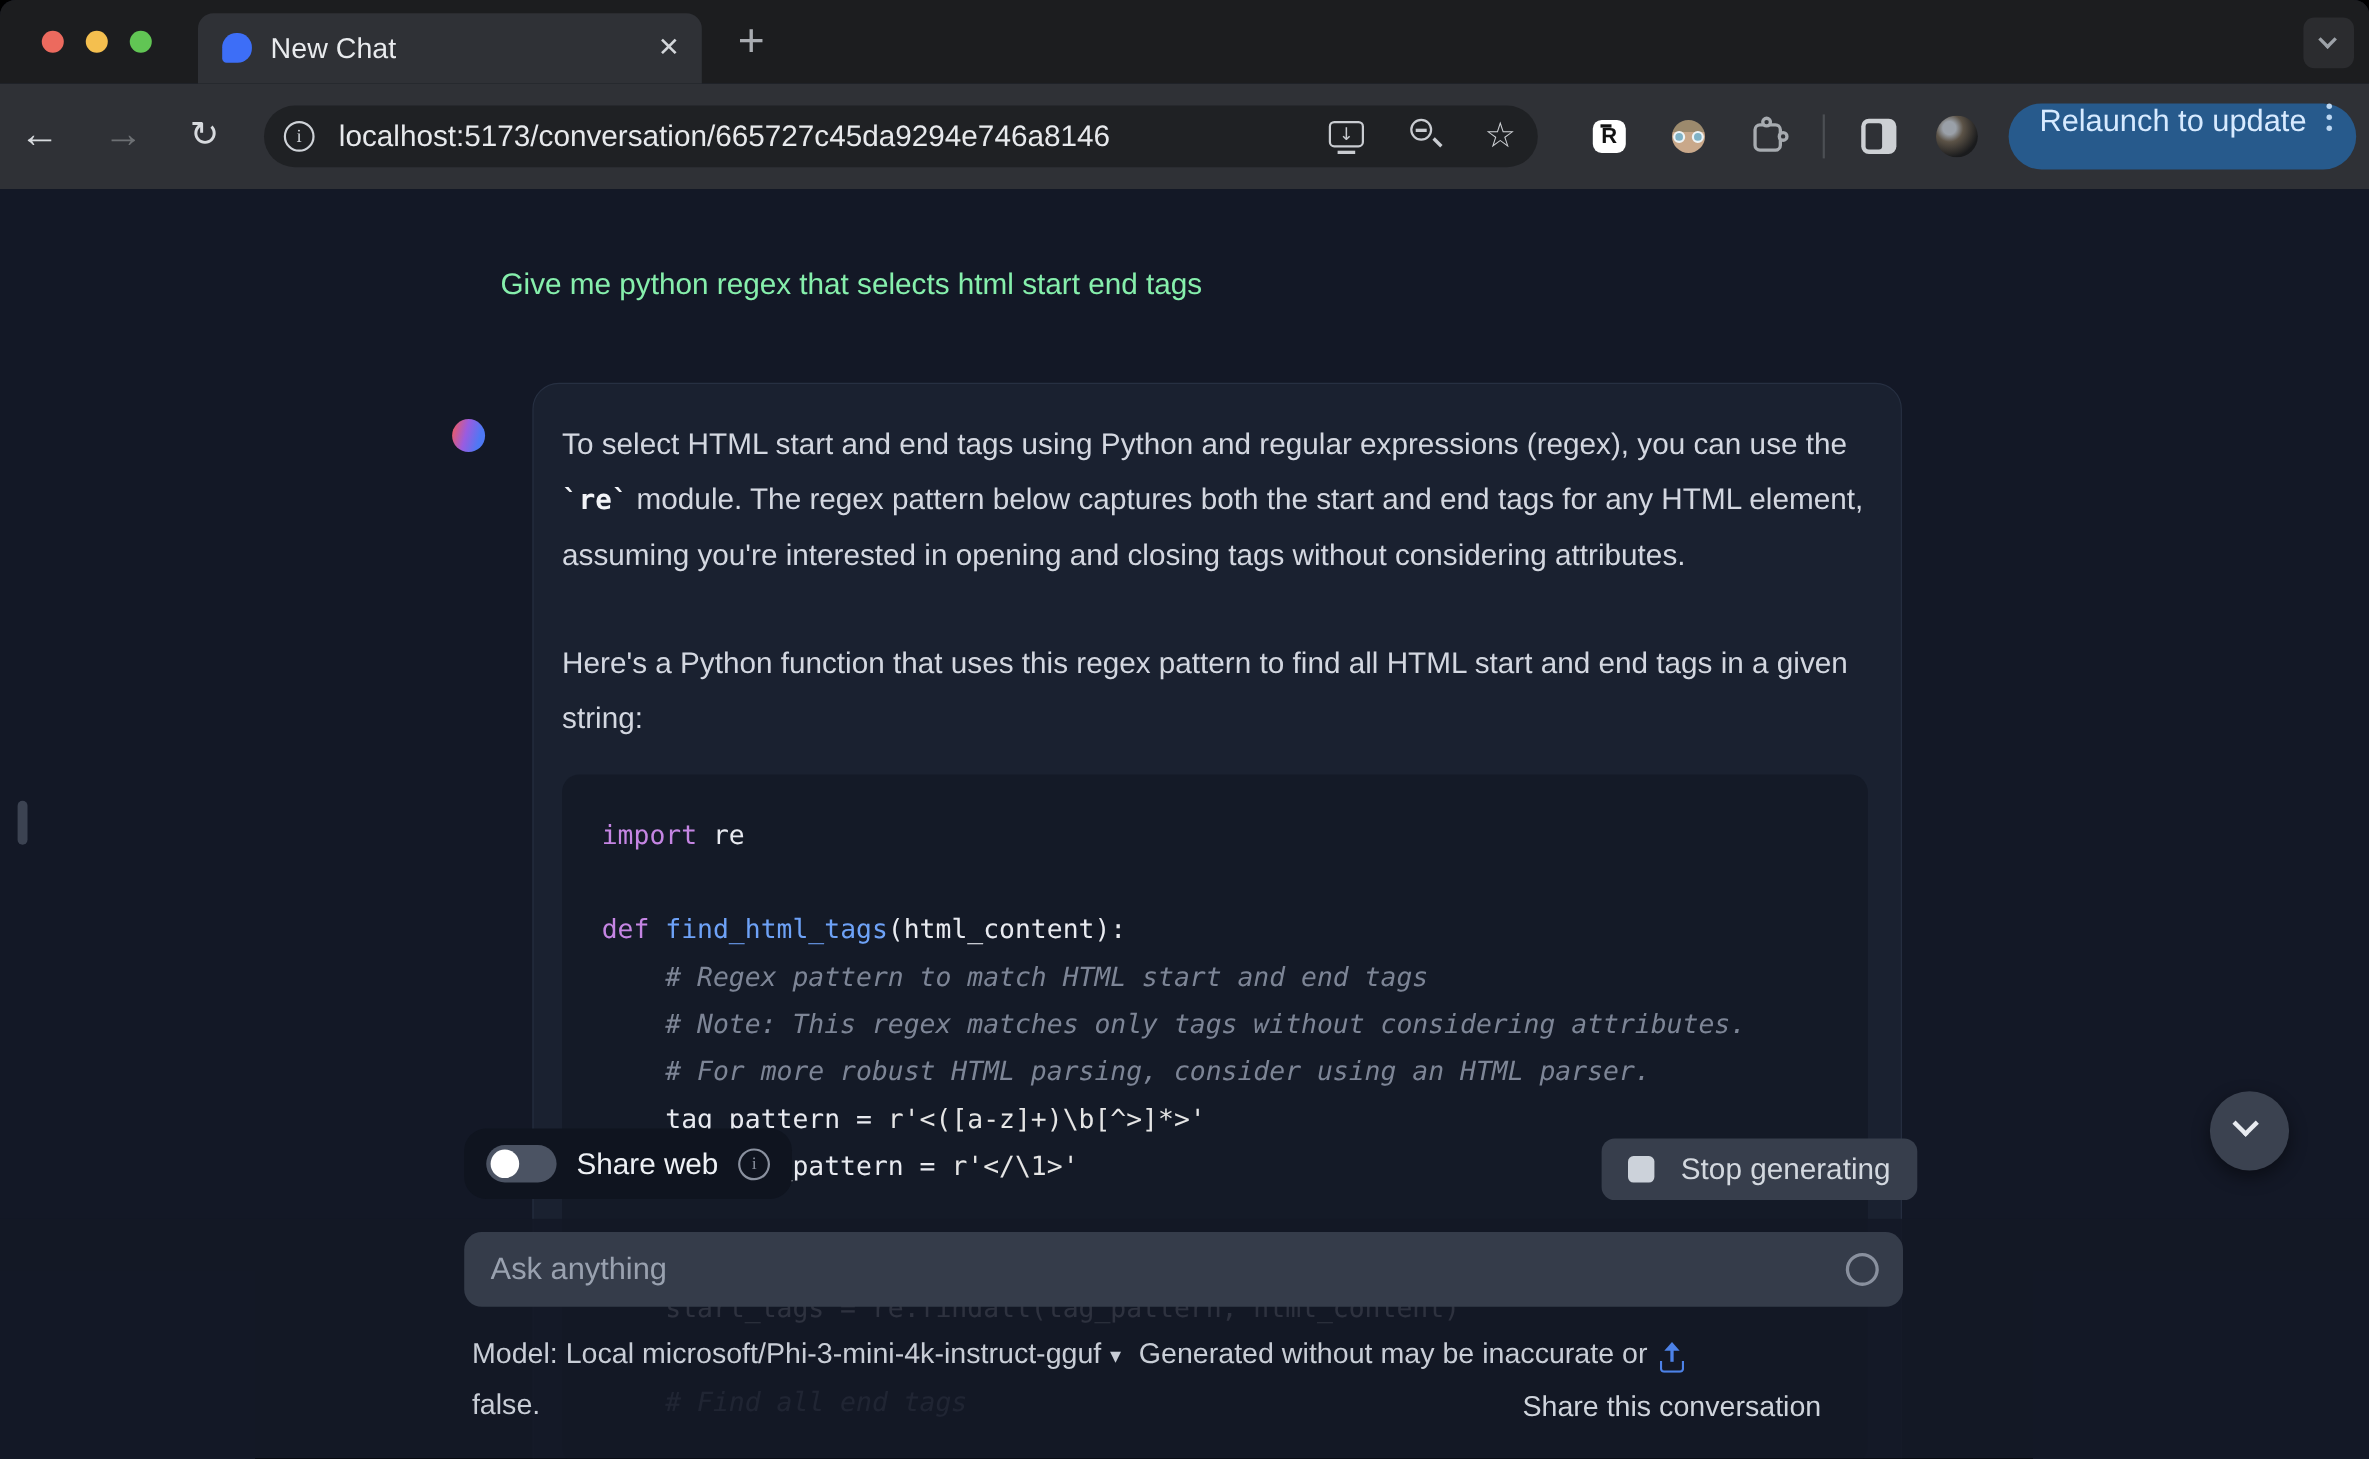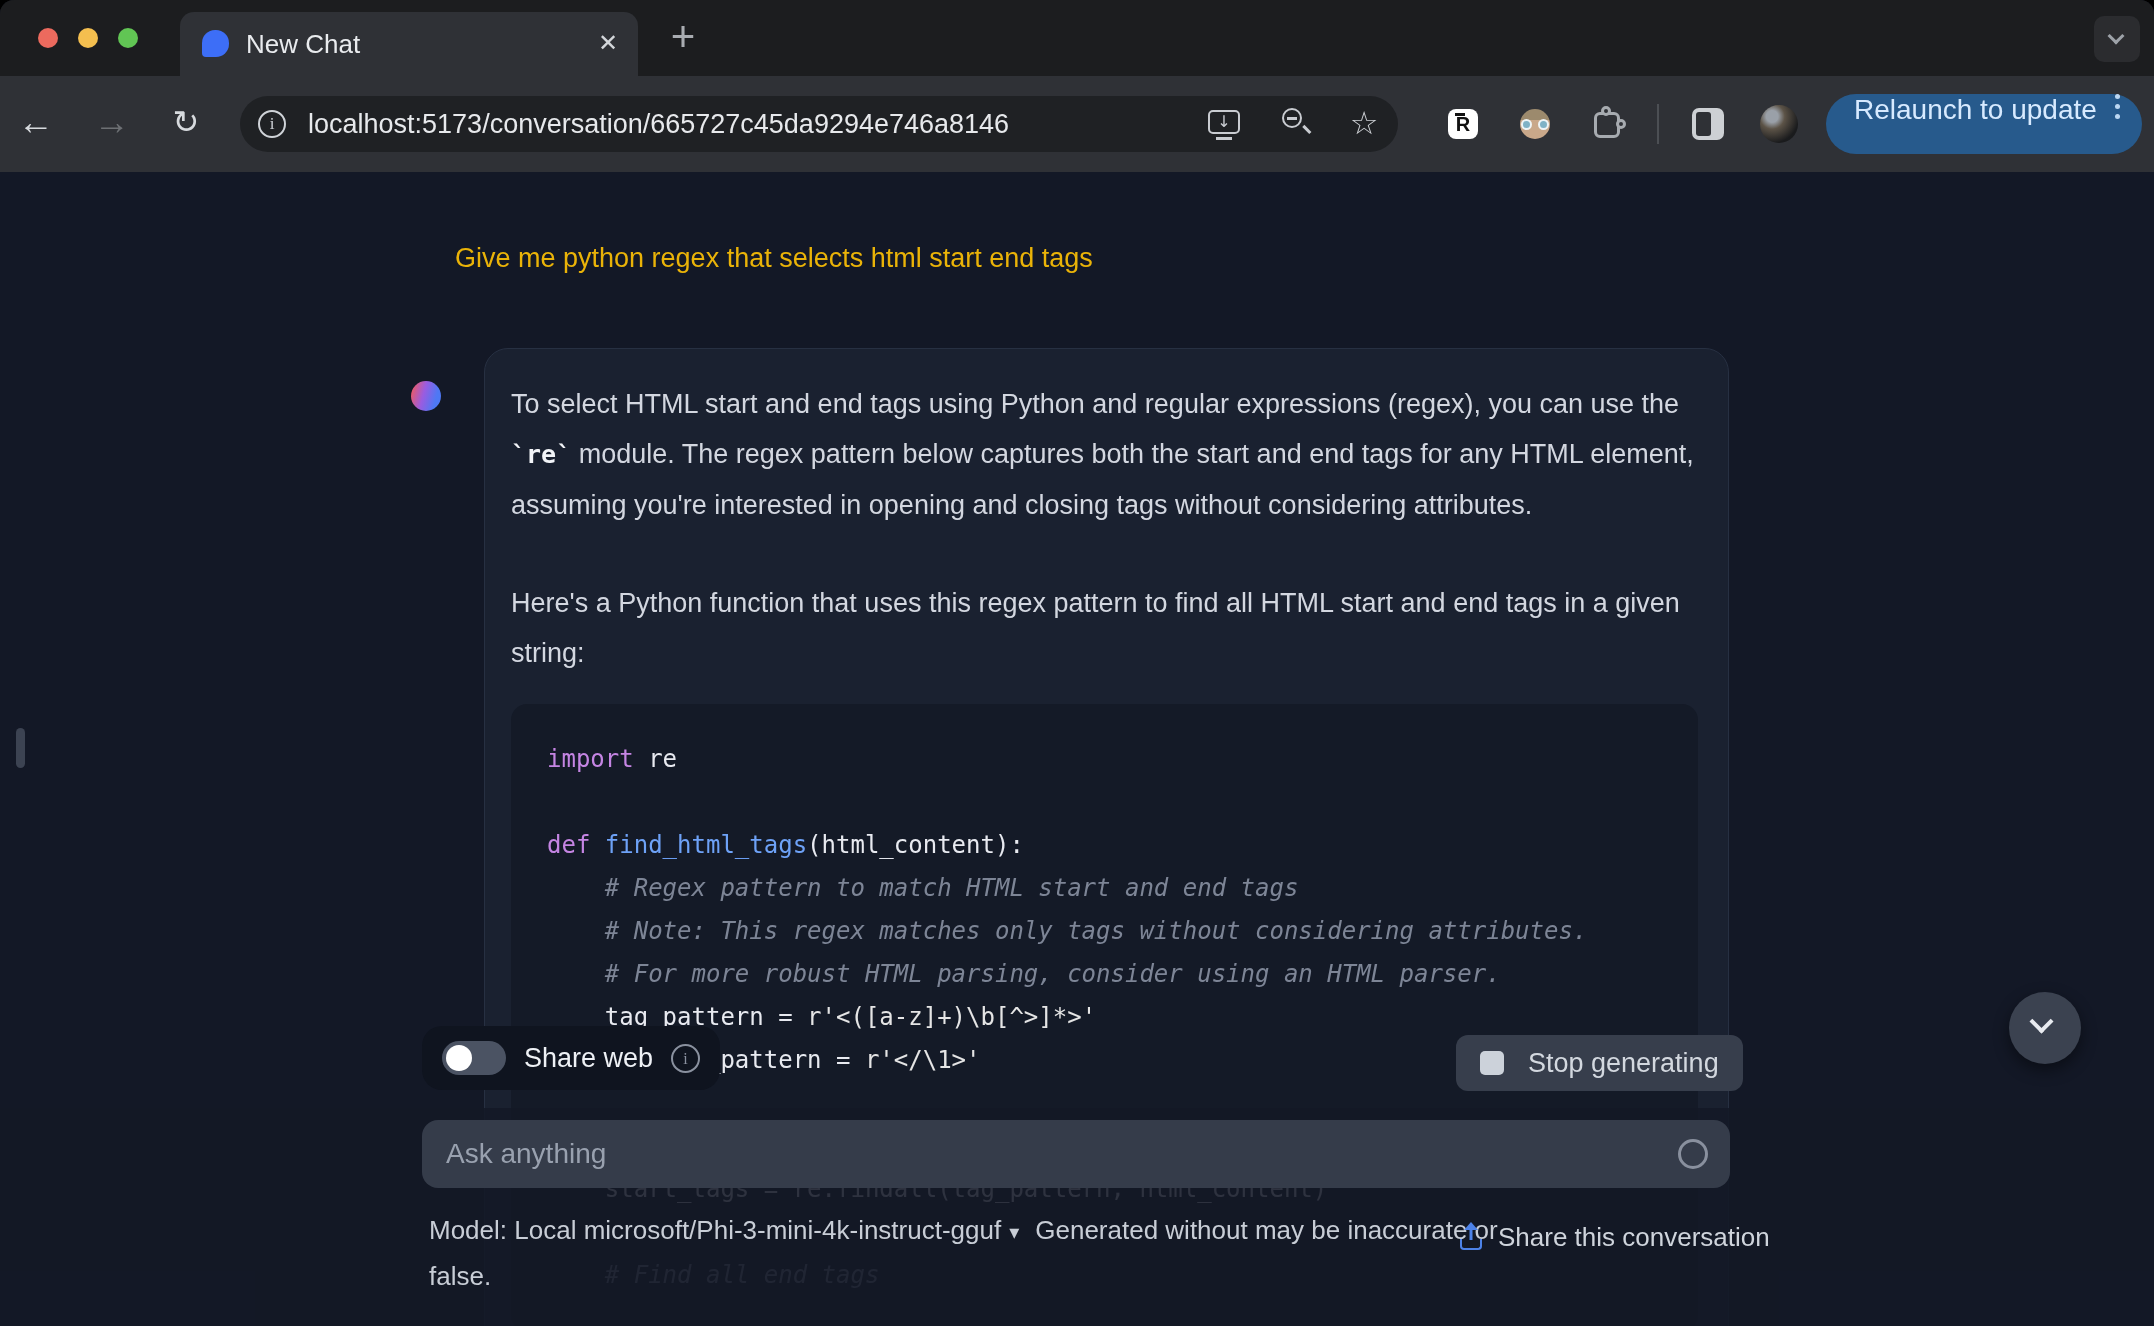--- a/index.html
+++ b/index.html
@@ -58,21 +58,21 @@
   .avatar{position:absolute;left:1760px;top:29px;width:38px;height:38px;border-radius:50%;
           background:radial-gradient(circle at 32% 30%,#9aa0a8 0 16%,#5c5347 34%,#1a1b1d 72%),#17181a;}
   .relaunch{position:absolute;left:1826px;top:18px;height:60px;border-radius:30px;background:#275a8c;
             display:flex;align-items:flex-start;padding:0 22px 0 28px;gap:18px;}
   .relaunch-label{font-size:28px;color:#d7eaff;white-space:nowrap;}
   .kebab{display:flex;flex-direction:column;gap:5px;}
   .kebab i{width:5px;height:5px;border-radius:50%;background:#bcd7f2;}
 
   
   .content{position:absolute;left:0;top:172px;width:2154px;height:1154px;background:#131826;overflow:hidden;}
-  .user-msg{position:absolute;left:455px;top:71px;font-size:27px;color:#eab308;}
+  .user-msg{position:absolute;left:455px;top:71px;font-size:27px;color:#86efac;}
   .orb{position:absolute;left:411px;top:209px;width:30px;height:30px;border-radius:50%;
        background:linear-gradient(105deg,#e85a6b 8%,#9a5ce0 42%,#4e78f4 78%);}
   .card{position:absolute;left:484px;top:176px;width:1245px;height:1010px;background:#1a2130;
         border:1.5px solid #273042;border-radius:24px;padding:30px 30px 0 26px;}
   .card p{margin:0 0 48px 0;font-size:27px;line-height:50px;color:#d3d7e0;}
   .card p:last-of-type{margin-bottom:26px;}
   .inline-code{font-family:"DejaVu Sans Mono",monospace;font-weight:bold;color:#f2f4f8;font-size:25px;}
   .codeblock{background:#141a27;border-radius:16px;padding:34px 20px 34px 36px;font-family:"DejaVu Sans Mono",monospace;
              font-size:24px;line-height:43px;}
   .cl{white-space:pre;min-height:43px;}
@@ -95,21 +95,21 @@
   .stop-label{font-size:27px;color:#d3d8df;white-space:nowrap;}
   .askbar{position:absolute;left:422px;top:948px;width:1308px;height:68px;border-radius:16px;background:#353c4a;}
   .askbar input{position:absolute;left:0;top:0;width:100%;height:100%;background:transparent;border:none;outline:none;
                 padding:0 70px 0 24px;font-size:28px;color:#e8ebf0;font-family:"Liberation Sans",sans-serif;}
   .askbar input::placeholder{color:#99a1af;}
   .spinner{position:absolute;right:22px;top:19px;width:30px;height:30px;border:3px solid #89909e;border-radius:50%;}
   .footer-left{position:absolute;left:429px;top:1036px;width:1180px;font-size:26px;line-height:44px;color:#c8cdd6;}
   .model-select{white-space:nowrap;}
   .model-caret{font-family:"DejaVu Sans",sans-serif;font-size:20px;margin-left:8px;color:#c8cdd6;}
   .disclaimer1{margin-left:16px;}
-  .share{position:absolute;left:1458px;top:1050px;display:flex;align-items:center;gap:14px;}
+  .share{position:absolute;left:1384px;top:1050px;display:flex;align-items:center;gap:14px;flex-direction:column;}
   .share-ic{position:relative;width:26px;height:27px;}
   .share-ic .tray{position:absolute;left:2px;right:2px;bottom:1px;height:11px;border:2.5px solid #4d82e8;border-top:none;border-radius:0 0 4px 4px;}
   .share-ic .stem{position:absolute;left:50%;top:4px;width:3px;height:12px;background:#4d82e8;transform:translateX(-50%);}
   .share-ic .head{position:absolute;left:50%;top:-2px;transform:translateX(-50%);width:0;height:0;
                   border-left:7px solid transparent;border-right:7px solid transparent;border-bottom:8px solid #4d82e8;}
   .share-label{font-size:26px;color:#cfd4dc;white-space:nowrap;}
   .fab{position:absolute;left:2009px;top:820px;width:72px;height:72px;border-radius:50%;background:#3b4250;
        box-shadow:0 6px 16px rgba(0,0,0,0.45);}
   .fab .chev{border-color:#e8ebf0;border-width:0 4px 4px 0;width:17px;height:17px;margin:21px 0 0 24px;}
 </style>

